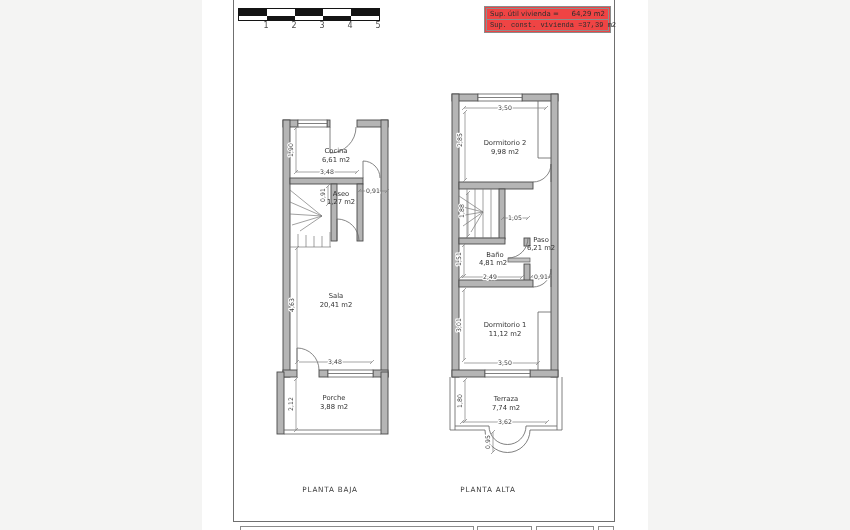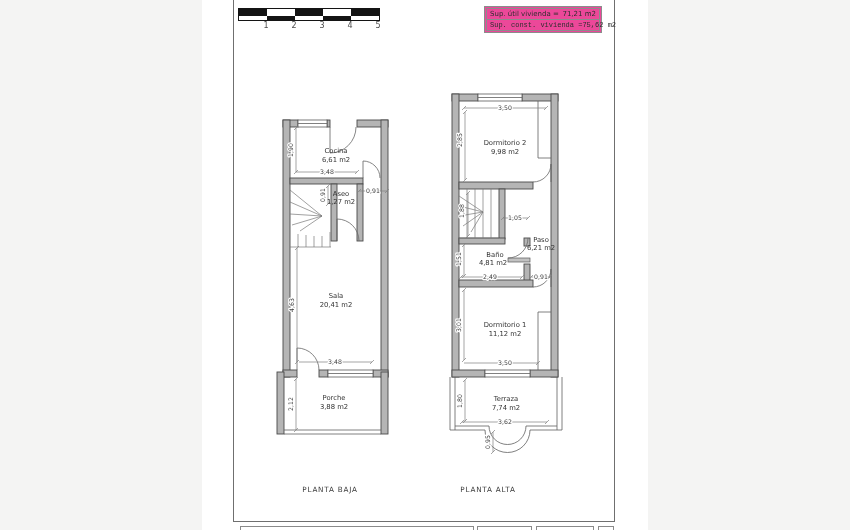--- a/index.html
+++ b/index.html
@@ -7,21 +7,21 @@
   .stage{position:relative;width:850px;height:530px;overflow:hidden;background:#f4f4f3;}
   .sheet{position:absolute;left:202px;top:0;width:446px;height:530px;background:#ffffff;}
   .frame-line{position:absolute;background:#6f6f6f;}
   .scalebar{position:absolute;left:238px;top:8px;width:140px;height:11px;border:1px solid #141414;background:#fff;}
   .sb-row{display:flex;}
   .sb-cell{width:28px;}
   .sb-r1 .sb-cell{height:7px;}
   .sb-r2 .sb-cell{height:4px;}
   .b{background:#141414;} .w{background:#ffffff;}
   .sb-num{position:absolute;top:21px;width:10px;text-align:center;font-size:8px;color:#4c4c4c;}
-  .infotable{position:absolute;left:484px;top:6px;width:118px;border:1px solid #8c8c8c;padding:1px;background:#ec4899;box-sizing:border-box;}
+  .infotable{position:absolute;left:484px;top:6px;width:127px;border:1px solid #8c8c8c;padding:1px;background:#ef4444;box-sizing:border-box;}
   .infotable .inner{border:1px solid #8c8c8c;}
   .irow{display:flex;justify-content:space-between;font-size:7px;line-height:10px;padding:0 3px;color:#2e2e2e;white-space:nowrap;}
   .irow + .irow{border-top:1px solid #8c8c8c;font-family:Liberation Mono, monospace;}
   .tblock{position:absolute;border:1px solid #8a8a8a;background:#fff;height:12px;}
   svg{position:absolute;left:0;top:0;}
   .wall{fill:#b5b5b5;stroke:#4a4a4a;stroke-width:0.9;}
   .opening{fill:#ffffff;stroke:#5a5a5a;stroke-width:0.8;}
   .thin{stroke:#5f5f5f;stroke-width:0.8;fill:none;}
   .stair{stroke:#787878;stroke-width:0.7;fill:none;}
   .arc{stroke:#676767;stroke-width:0.8;fill:none;}
@@ -61,25 +61,25 @@
   <span class="sb-num" style="left:261px;">1</span>
   <span class="sb-num" style="left:289px;">2</span>
   <span class="sb-num" style="left:317px;">3</span>
   <span class="sb-num" style="left:345px;">4</span>
   <span class="sb-num" style="left:373px;">5</span>
 
   <div class="infotable">
     <div class="inner">
       <div class="irow">
         <span>Sup. útil vivienda =</span>
-        <span>71,21 m2</span>
+        <span>64,29 m2</span>
       </div>
       <div class="irow">
         <span>Sup. const. vivienda =</span>
-        <span>75,62 m2</span>
+        <span>37,39 m2</span>
       </div>
     </div>
   </div>
 
   <div class="tblock" style="left:240px;top:526px;width:232px;"></div>
   <div class="tblock" style="left:477px;top:526px;width:53px;"></div>
   <div class="tblock" style="left:536px;top:526px;width:56px;"></div>
   <div class="tblock" style="left:598px;top:526px;width:14px;"></div>
 
   <svg width="850" height="530" viewBox="0 0 850 530">

